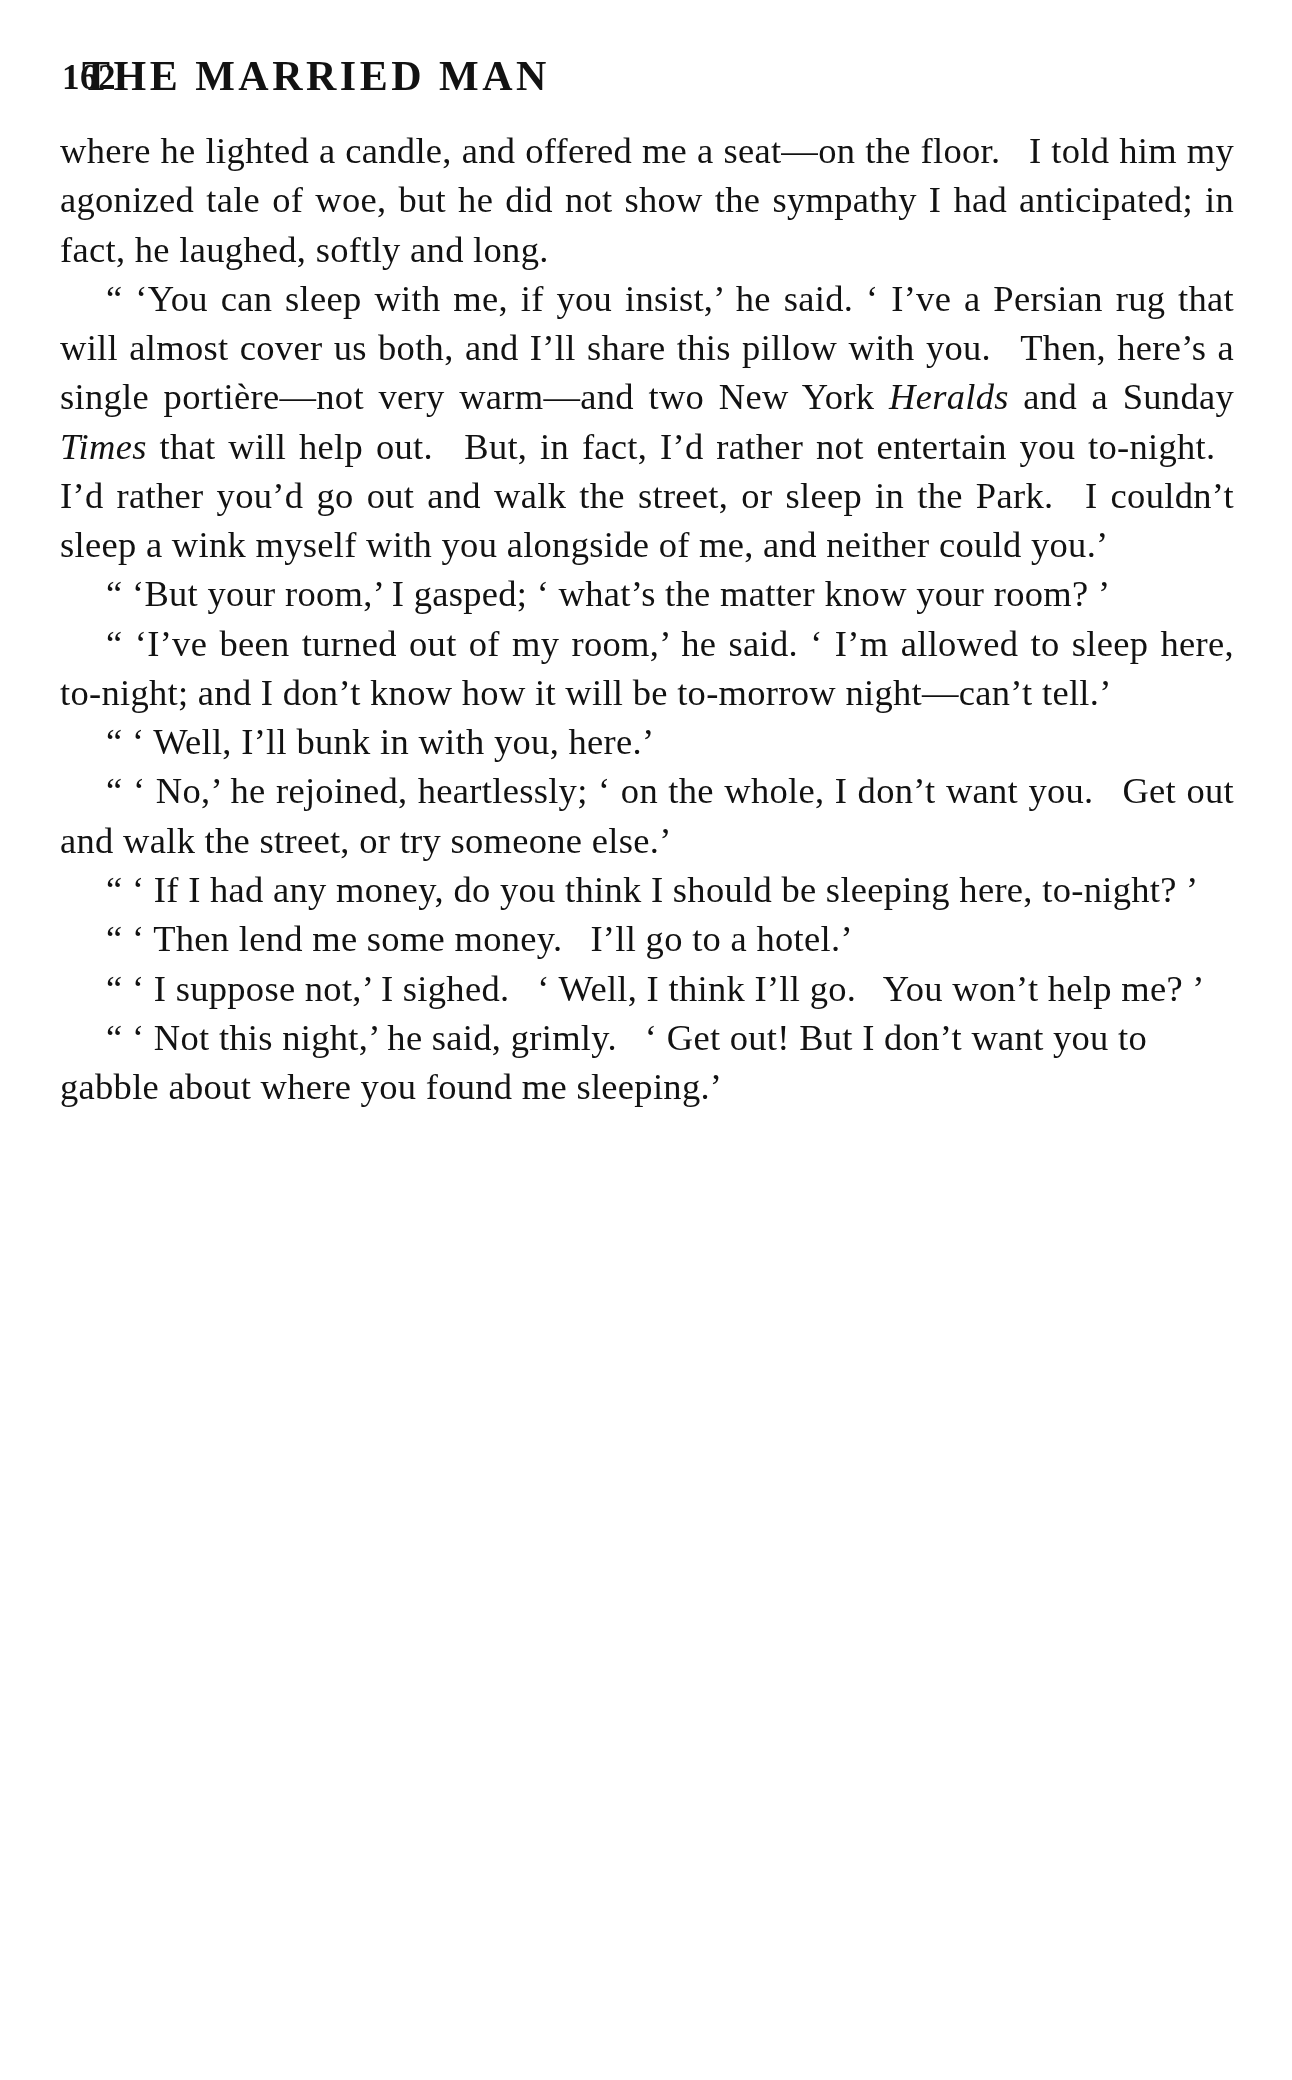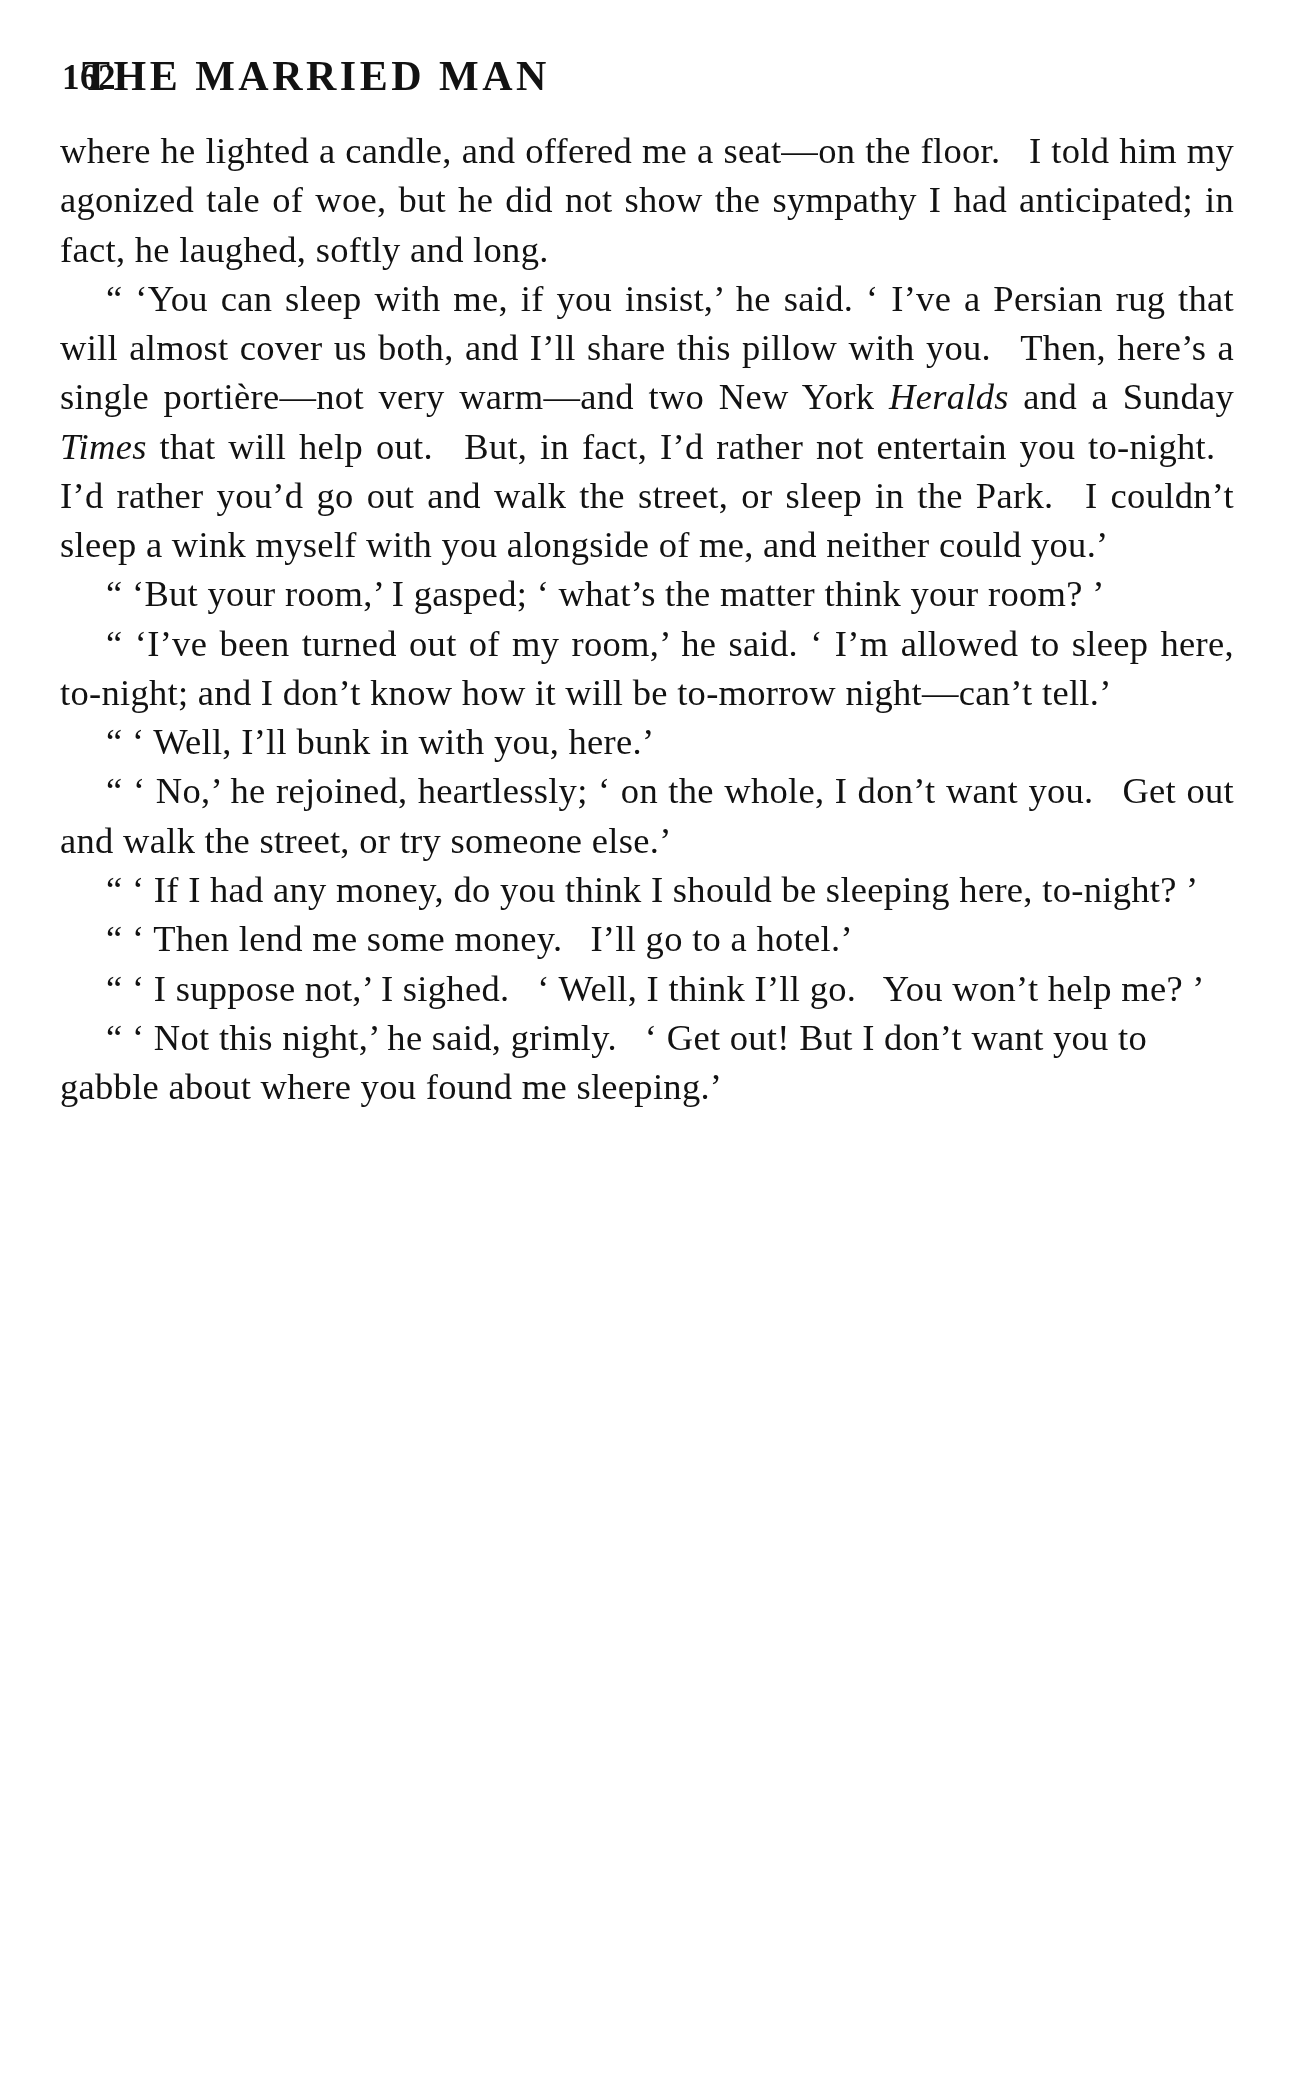--- a/index.html
+++ b/index.html
@@ -73,21 +73,21 @@
 <div class="page">
 
   <div class="running-head">
     <div class="folio">162</div>
     <div class="head-title">THE MARRIED MAN</div>
   </div>
 
   <div class="body-text">
     <p>where he lighted a candle, and offered me a seat—on the floor.  I told him my agonized tale of woe, but he did not show the sympathy I had anticipated; in fact, he laughed, softly and long.</p>
     <p class="indent">“ ‘You can sleep with me, if you insist,’ he said. ‘ I’ve a Persian rug that will almost cover us both, and I’ll share this pillow with you.  Then, here’s a single portière—not very warm—and two New York <i>Heralds</i> and a Sunday <i>Times</i> that will help out.  But, in fact, I’d rather not entertain you to-night.  I’d rather you’d go out and walk the street, or sleep in the Park.  I couldn’t sleep a wink myself with you alongside of me, and neither could you.’</p>
-    <p class="indent">“ ‘But your room,’ I gasped; ‘ what’s the matter think your room? ’</p>
+    <p class="indent">“ ‘But your room,’ I gasped; ‘ what’s the matter know your room? ’</p>
     <p class="indent">“ ‘I’ve been turned out of my room,’ he said. ‘ I’m allowed to sleep here, to-night; and I don’t know how it will be to-morrow night—can’t tell.’</p>
     <p class="indent">“ ‘ Well, I’ll bunk in with you, here.’</p>
     <p class="indent">“ ‘ No,’ he rejoined, heartlessly; ‘ on the whole, I don’t want you.  Get out and walk the street, or try someone else.’</p>
     <p class="indent">“ ‘ If I had any money, do you think I should be sleeping here, to-night? ’</p>
     <p class="indent">“ ‘ Then lend me some money.  I’ll go to a hotel.’</p>
     <p class="indent">“ ‘ I suppose not,’ I sighed.  ‘ Well, I think I’ll go.  You won’t help me? ’</p>
     <p class="indent last-line">“ ‘ Not this night,’ he said, grimly.  ‘ Get out! But I don’t want you to gabble about where you found me sleeping.’</p>
   </div>
 
 </div>

